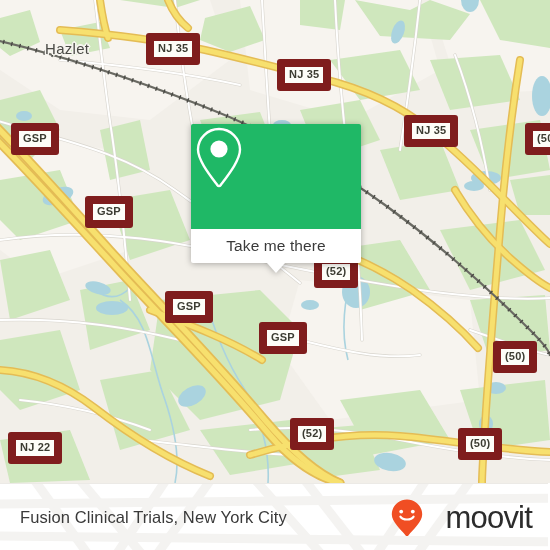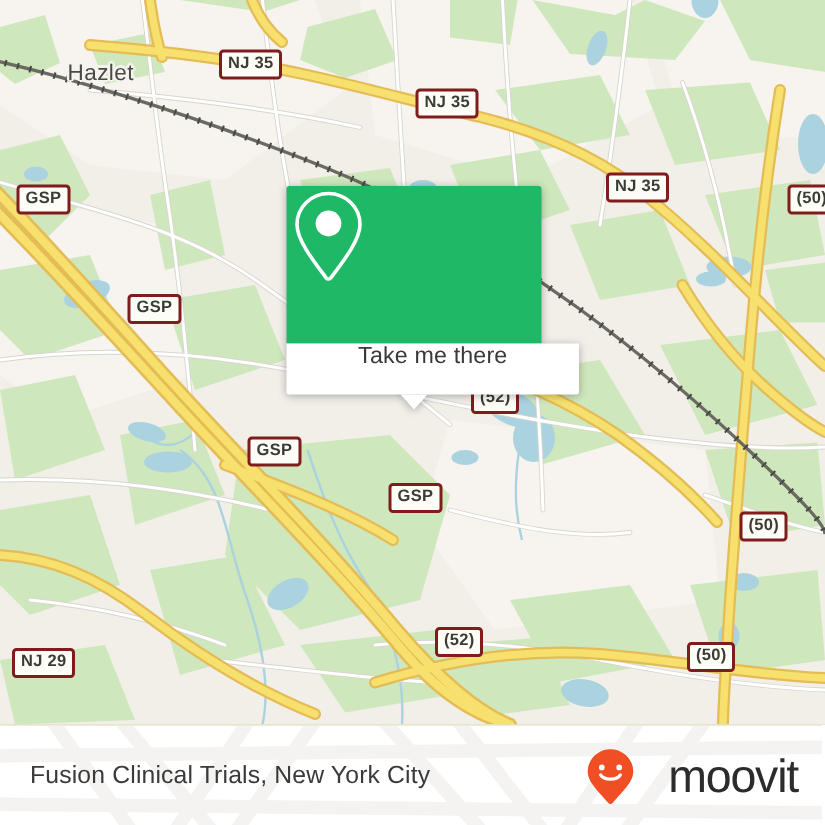--- a/index.html
+++ b/index.html
@@ -15,21 +15,21 @@
     position:absolute;left:0;top:0;width:550px;height:483px;
     background:#f9a8d4;
     overflow:hidden;
   }
   #map svg{position:absolute;left:0;top:0;}
 
   
   .shield{
     position:absolute;
     background:#fdfdf8;
-    border:2px solid #7f1d1d;
+    border:8px solid #7f1d1d;
     border-radius:3px;
     color:#3c3c32;
     font-size:11px;
     font-weight:bold;
     line-height:13px;
     padding:1px 4px 2px 4px;
     white-space:nowrap;
     letter-spacing:0.2px;
     box-sizing:border-box;
     font-family:"Liberation Sans","DejaVu Sans",sans-serif;
@@ -52,24 +52,24 @@
     position:absolute;left:191px;top:124px;width:170px;
     filter:drop-shadow(0 1px 3px rgba(0,0,0,0.30));
   }
   #popup-green{
     height:105px;width:170px;
     background:#1fb866;
     border-radius:2px 2px 0 0;
     display:flex;align-items:center;justify-content:center;
   }
   #popup-white{
-    height:34px;width:195px;
+    height:34px;width:170px;
     background:#ffffff;
     border-radius:0 0 2px 2px;
-    display:flex;align-items:flex-start;justify-content:center;
+    display:flex;align-items:center;justify-content:center;
   }
   #popup-label{
     color:#3a3a3a;font-size:15.5px;letter-spacing:0.1px;
   }
   #popup-tail{
     position:absolute;left:76px;top:139px;
     width:0;height:0;
     border-left:9px solid transparent;
     border-right:9px solid transparent;
     border-top:10px solid #ffffff;
@@ -81,21 +81,21 @@
     background:rgba(255,255,255,0.78);
     padding:0 8px 0 8px;
     display:flex;align-items:center;
     font-size:11.5px;color:#3d3d3d;
     white-space:nowrap;
   }
 
   
   #footer{
     position:absolute;left:0;top:483px;width:548px;height:67px;
-    background:#bef264;
+    background:#fef9c3;
     border-top:1px solid #eceae6;
     overflow:hidden;
   }
   #footer-pattern{position:absolute;left:0;top:0;opacity:1;}
   #footer-title{
     position:absolute;left:20px;top:0;height:67px;
     display:flex;align-items:center;
     font-size:16.5px;color:#3a3a3a;letter-spacing:0.1px;
     white-space:nowrap;
   }
@@ -278,21 +278,21 @@
     <div class="shield" style="left:404px;top:115px;">NJ 35</div>
     <div class="shield" style="left:11px;top:123px;">GSP</div>
     <div class="shield" style="left:85px;top:196px;">GSP</div>
     <div class="shield" style="left:165px;top:291px;">GSP</div>
     <div class="shield" style="left:259px;top:322px;">GSP</div>
     <div class="shield" style="left:525px;top:123px;">(50)</div>
     <div class="shield" style="left:493px;top:341px;">(50)</div>
     <div class="shield" style="left:458px;top:428px;">(50)</div>
     <div class="shield" style="left:290px;top:418px;">(52)</div>
     <div class="shield" style="left:314px;top:256px;">(52)</div>
-    <div class="shield" style="left:8px;top:432px;">NJ 29</div>
+    <div class="shield" style="left:8px;top:432px;">NJ 22</div>
 
     <div id="popup">
       <div id="popup-green">
         <svg width="56" height="68" viewBox="0 0 56 68">
           <path d="M28 5 C16.5 5 7 14.2 7 25.6 C7 36 18 50 26.4 61.2 C27.2 62.3 28.8 62.3 29.6 61.2 C38 50 49 36 49 25.6 C49 14.2 39.5 5 28 5 Z" fill="none" stroke="#ffffff" stroke-width="2.4"></path>
           <circle cx="28" cy="25" r="8.6" fill="#ffffff"></circle>
         </svg>
       </div>
       <div id="popup-white">
         <span id="popup-label">Take me there</span>

